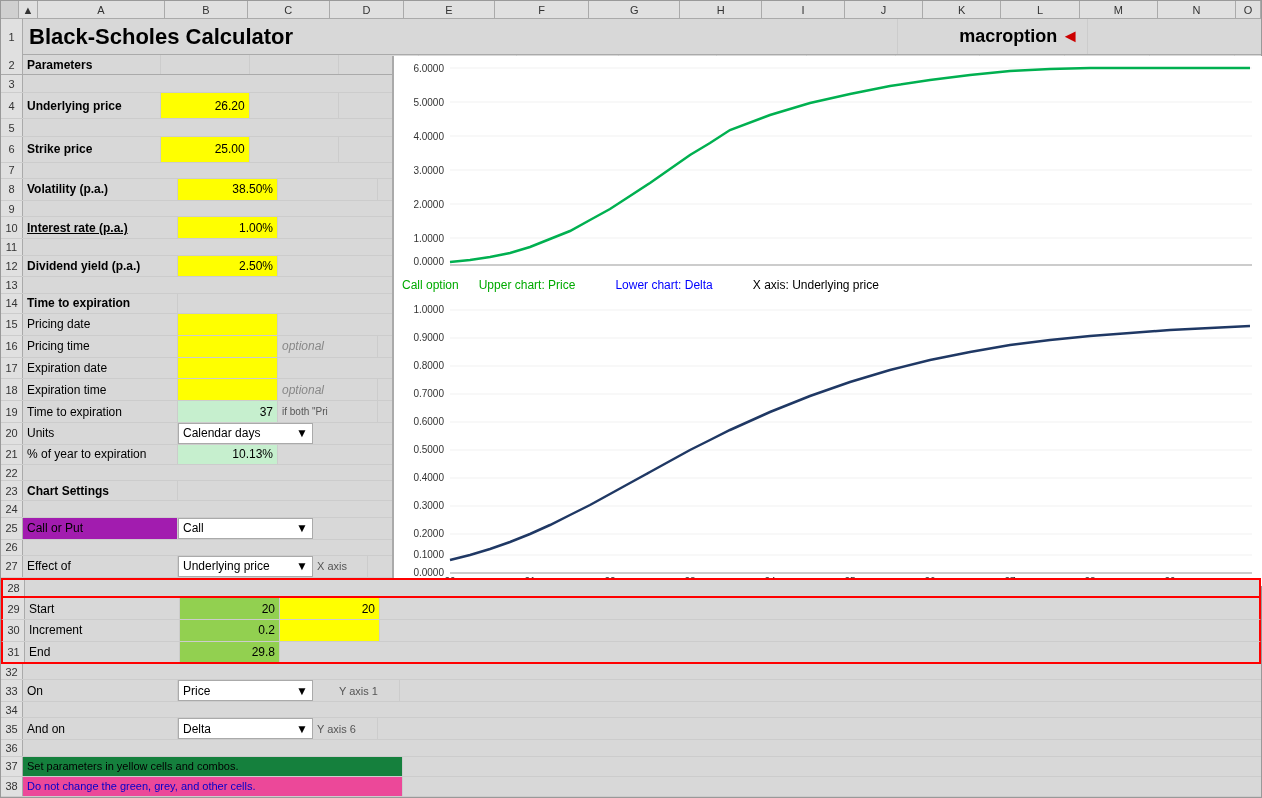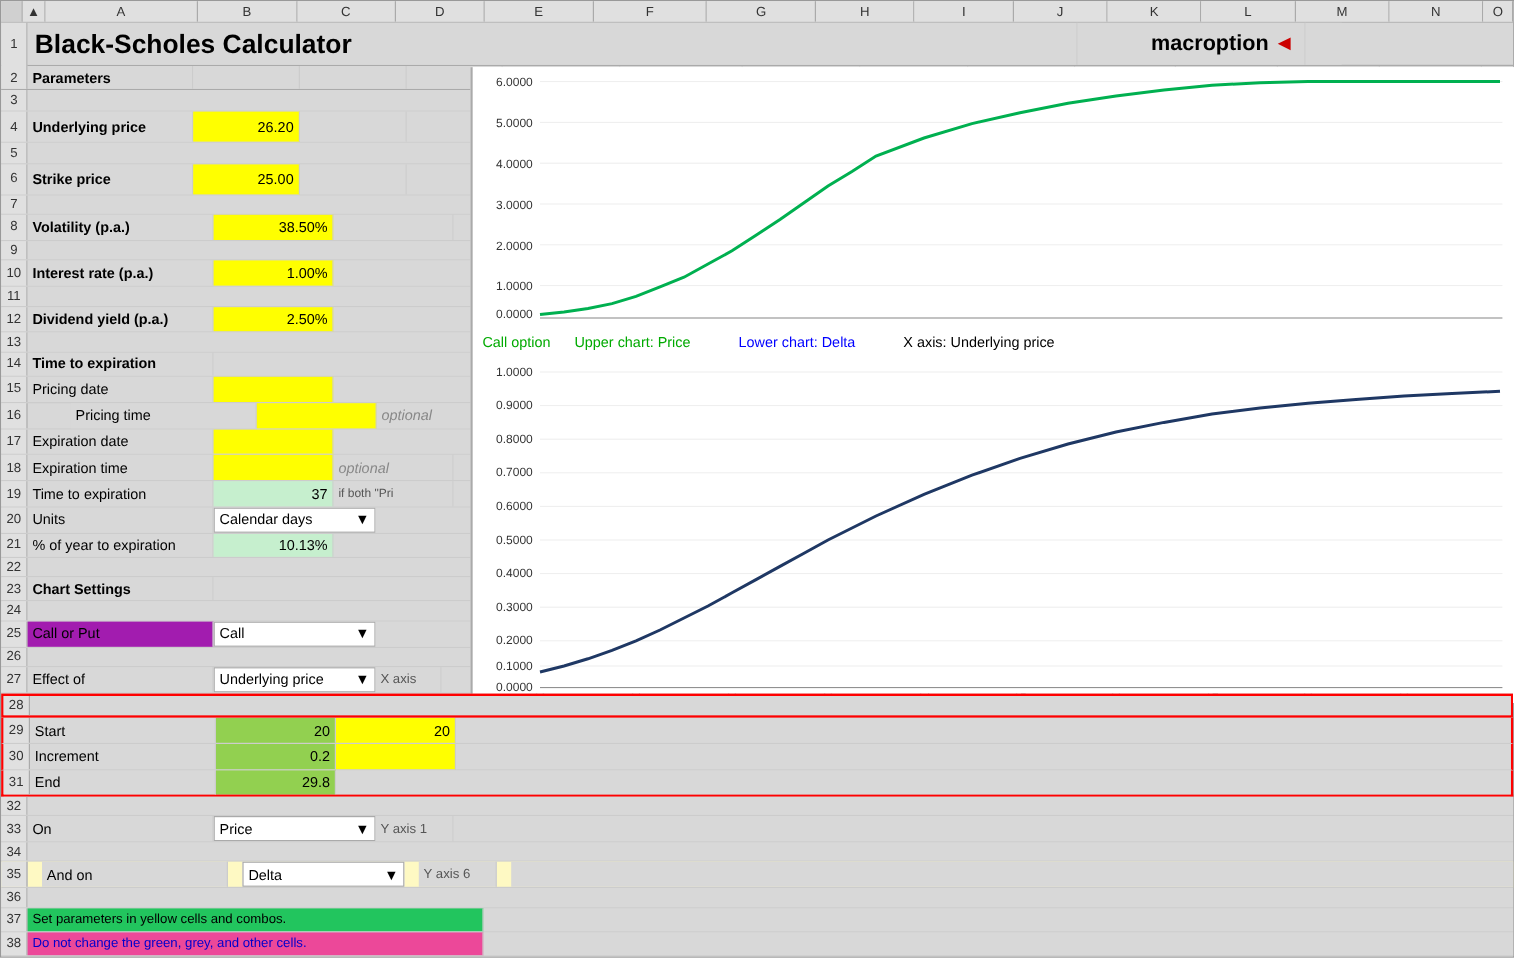--- a/index.html
+++ b/index.html
@@ -136,21 +136,21 @@
     <div style="flex:1; background:#d8d8d8;"></div>
   </div>
 
   <div class="row" style="height:18px; background:#d8d8d8;">
     <div class="row-num">9</div>
     <div style="flex:1; background:#d8d8d8;"></div>
   </div>
 
   <div class="row" style="height:24px; background:#d8d8d8;">
     <div class="row-num">10</div>
-    <div class="cell cell-bold" style="width:155px; background:#d8d8d8;">
+    <div class="cell cell-bold" style="width:155px; background:#d8d8d8;text-decoration:underline;">
       <span>Interest rate (p.a.)</span>
     </div>
     <div class="cell cell-right" style="width:100px; background:#ffff00;">1.00%</div>
     <div style="flex:1; background:#d8d8d8;"></div>
   </div>
 
   <div class="row" style="height:18px; background:#d8d8d8;">
     <div class="row-num">11</div>
     <div style="flex:1; background:#d8d8d8;"></div>
   </div>
@@ -177,21 +177,21 @@
 
   <div class="row" style="height:24px; background:#d8d8d8;">
     <div class="row-num">15</div>
     <div class="cell" style="width:155px; background:#d8d8d8;">Pricing date</div>
     <div class="cell" style="width:100px; background:#ffff00;"></div>
     <div style="flex:1; background:#d8d8d8;"></div>
   </div>
 
   <div class="row" style="height:24px; background:#d8d8d8;">
     <div class="row-num">16</div>
-    <div class="cell" style="width:155px; background:#d8d8d8;margin-left:36px;">Pricing time</div>
+    <div class="cell" style="width:155px; background:#d8d8d8;">Pricing time</div>
     <div class="cell" style="width:100px; background:#ffff00;"></div>
     <div class="cell" style="width:100px; background:#d8d8d8; color:#888; font-style:italic;">optional</div>
     <div style="flex:1; background:#d8d8d8;"></div>
   </div>
 
   <div class="row" style="height:24px; background:#d8d8d8;">
     <div class="row-num">17</div>
     <div class="cell" style="width:155px; background:#d8d8d8;">Expiration date</div>
     <div class="cell" style="width:100px; background:#ffff00;"></div>
     <div style="flex:1; background:#d8d8d8;"></div>
@@ -305,48 +305,48 @@
     <div style="flex:1; background:#d8d8d8;"></div>
   </div>
 
   <div class="row" style="height:24px; background:#d8d8d8;">
     <div class="row-num">33</div>
     <div class="cell" style="width:155px; background:#d8d8d8;">On</div>
     <div class="cell" style="width:135px; background:white; border:1px solid #aaa; justify-content:space-between; padding:0 4px;">
       <span>Price</span>
       <span>▼</span>
     </div>
-    <div class="cell" style="width:65px; background:#d8d8d8; font-size:11px; color:#555;">Y axis 1</div>
+    <div class="cell" style="width:65px; background:#d8d8d8; font-size:11px; color:#555;margin-left:22px;">Y axis 1</div>
     <div style="flex:1; background:#d8d8d8;"></div>
   </div>
 
   <div class="row" style="height:18px; background:#d8d8d8;">
     <div class="row-num">34</div>
     <div style="flex:1; background:#d8d8d8;"></div>
   </div>
 
-  <div class="row" style="height:24px; background:#fef9c3;gap:12px;">
+  <div class="row" style="height:24px; background:#d946ef;">
     <div class="row-num">35</div>
     <div class="cell" style="width:155px; background:#d8d8d8;">And on</div>
     <div class="cell" style="width:135px; background:white; border:1px solid #aaa; justify-content:space-between; padding:0 4px;">
       <span>Delta</span>
       <span>▼</span>
     </div>
     <div class="cell" style="width:65px; background:#d8d8d8; font-size:11px; color:#555;">Y axis 6</div>
     <div style="flex:1; background:#d8d8d8;"></div>
   </div>
 
   <div class="row" style="height:18px; background:#d8d8d8;">
     <div class="row-num">36</div>
     <div style="flex:1; background:#d8d8d8;"></div>
   </div>
 
   <div class="row" style="height:22px; background:#d8d8d8;">
     <div class="row-num">37</div>
-    <div class="cell" style="width:380px; background:#22c55e; font-size:11px; color:#000;">Set parameters in yellow cells and combos.</div>
+    <div class="cell" style="width:380px; background:#15803d; font-size:11px; color:#000;">Set parameters in yellow cells and combos.</div>
     <div style="flex:1; background:#d8d8d8;"></div>
   </div>
 
   <div class="row" style="height:22px; background:#d8d8d8;">
     <div class="row-num">38</div>
     <div class="cell" style="width:380px; background:#ec4899; font-size:11px; color:#0000cc;">Do not change the green, grey, and other cells.</div>
     <div style="flex:1; background:#d8d8d8;"></div>
   </div>
 
 </div>

